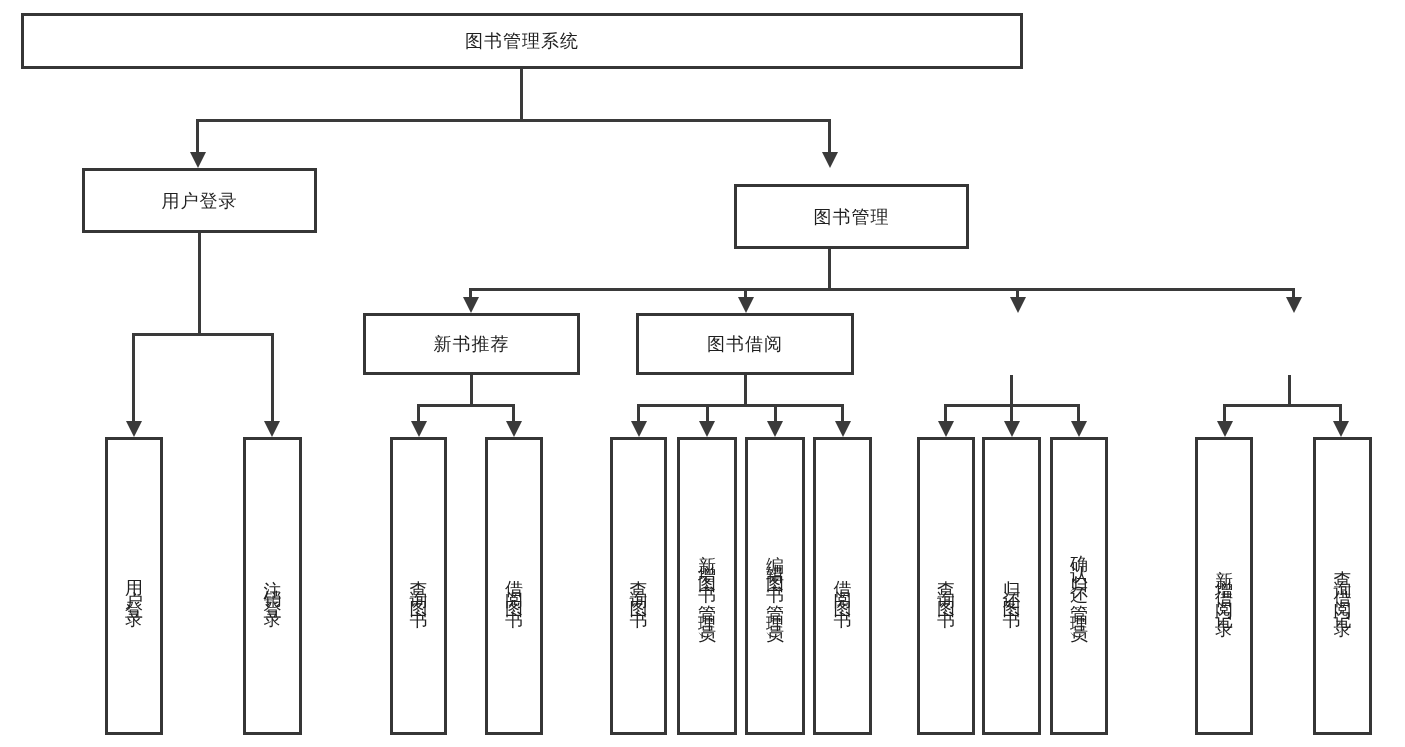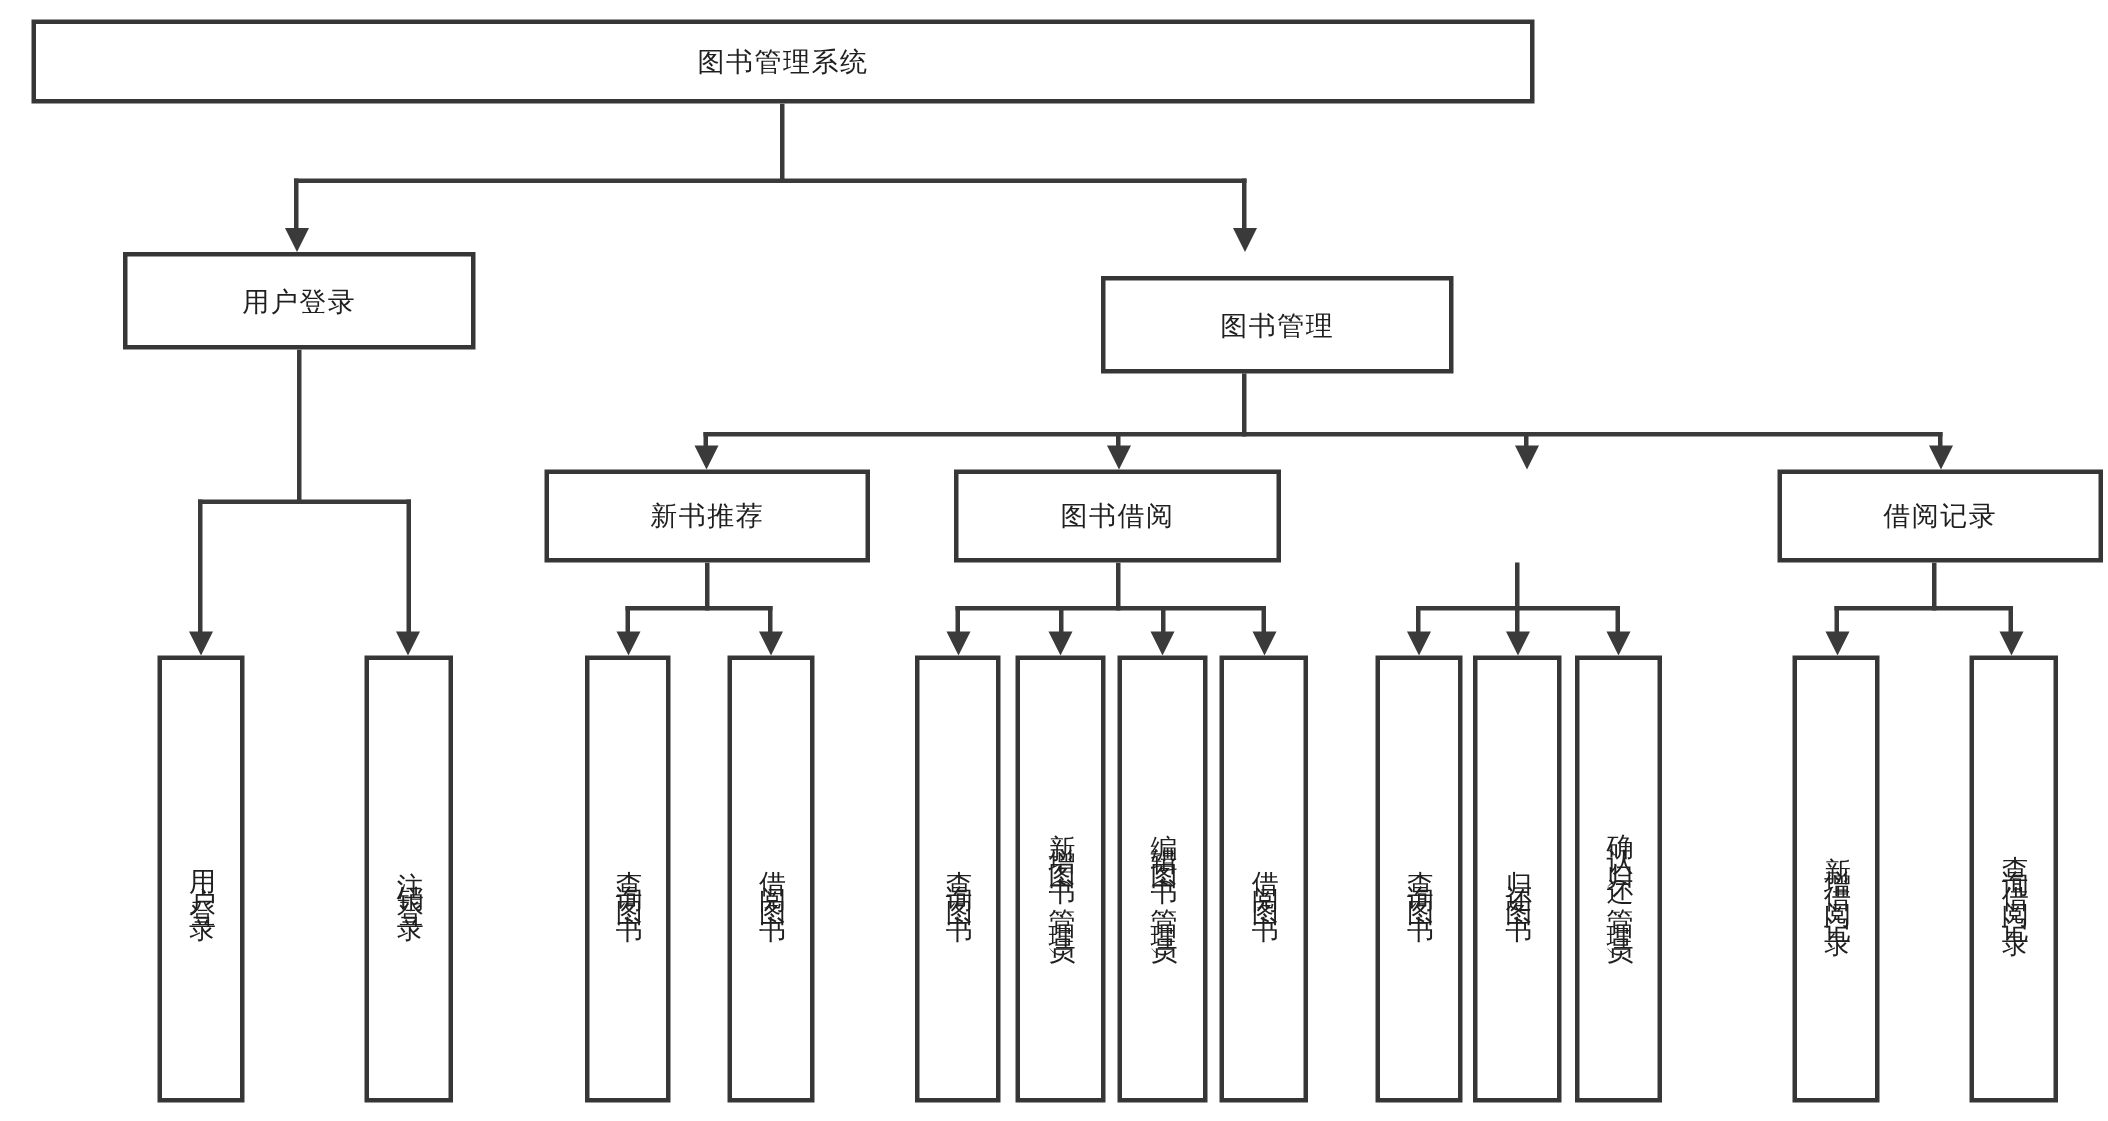--- a/index.html
+++ b/index.html
@@ -139,23 +139,20 @@
   <div class="box" style="left:734px; top:168px; width:235px; height:65px;margin-top:16px;">
     <span>图书管理</span>
   </div>
 
   <div class="box" style="left:636px; top:313px; width:218px; height:62px;">
     <span>图书借阅</span>
   </div>
   <div class="box" style="left:363px; top:313px; width:217px; height:62px;">
     <span>新书推荐</span>
   </div>
-  <div class="box" style="left:1185px; top:313px; width:217px; height:62px;">
-    <span>借阅记录</span>
-  </div>
 
   <div class="box vbox" style="left:105px; top:437px; width:58px; height:298px;">
     <span>用户登录</span>
   </div>
   <div class="box vbox" style="left:243px; top:437px; width:59px; height:298px;">
     <span>注销登录</span>
   </div>
 
   <div class="box vbox" style="left:390px; top:437px; width:57px; height:298px;">
     <span>查询图书</span>

